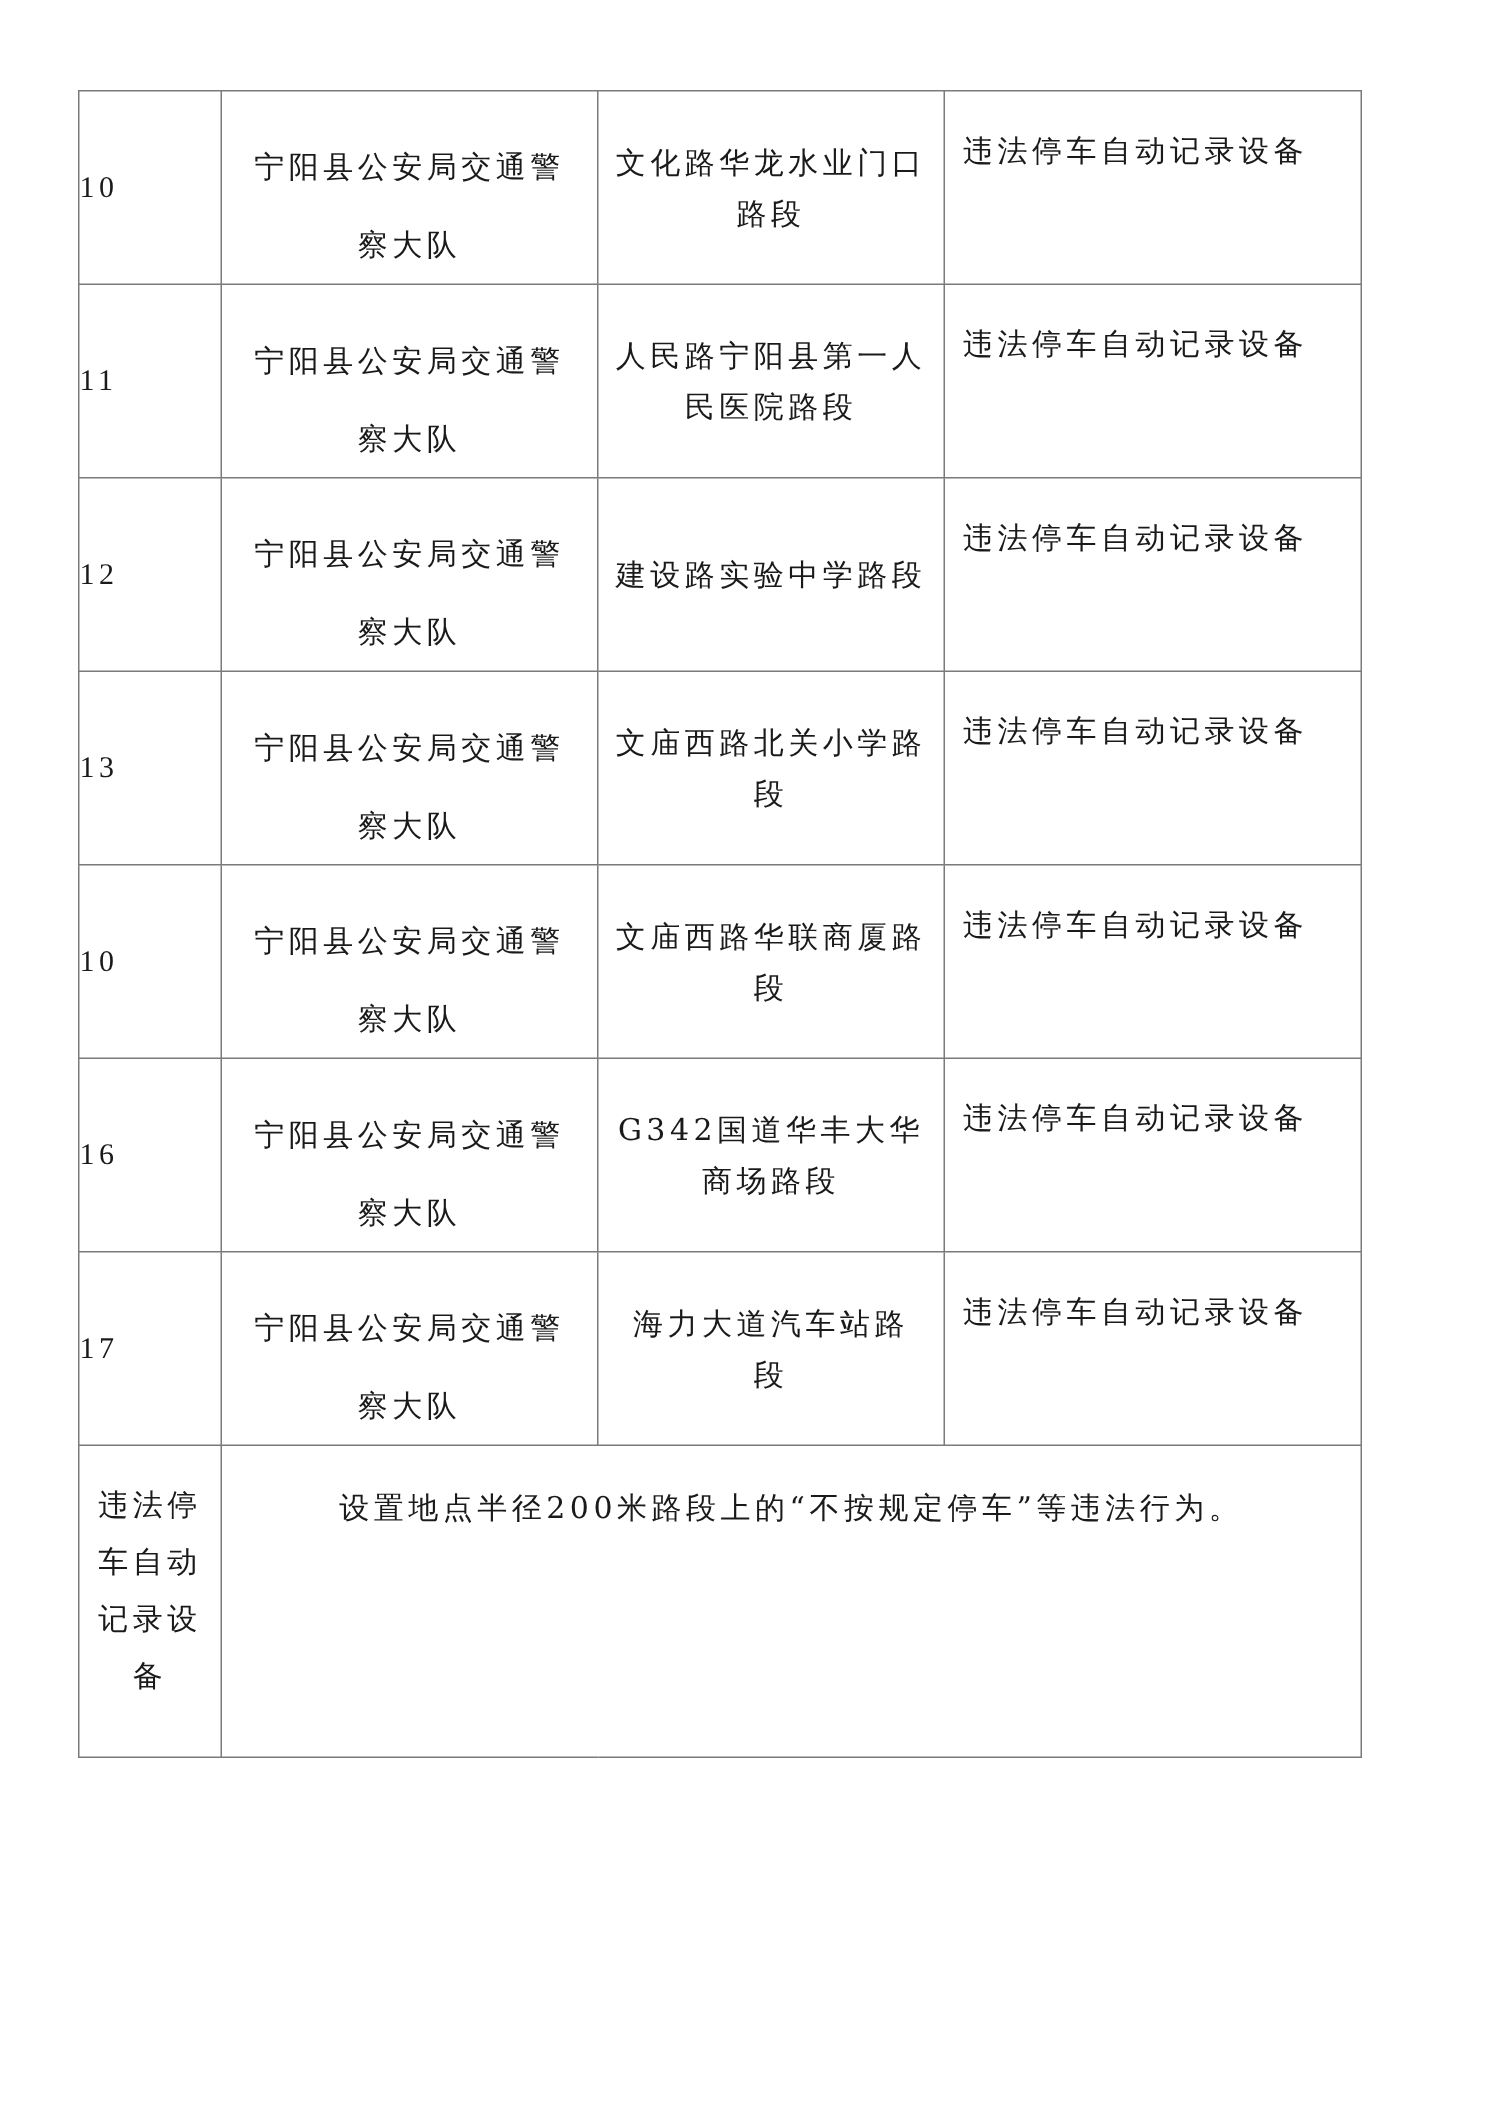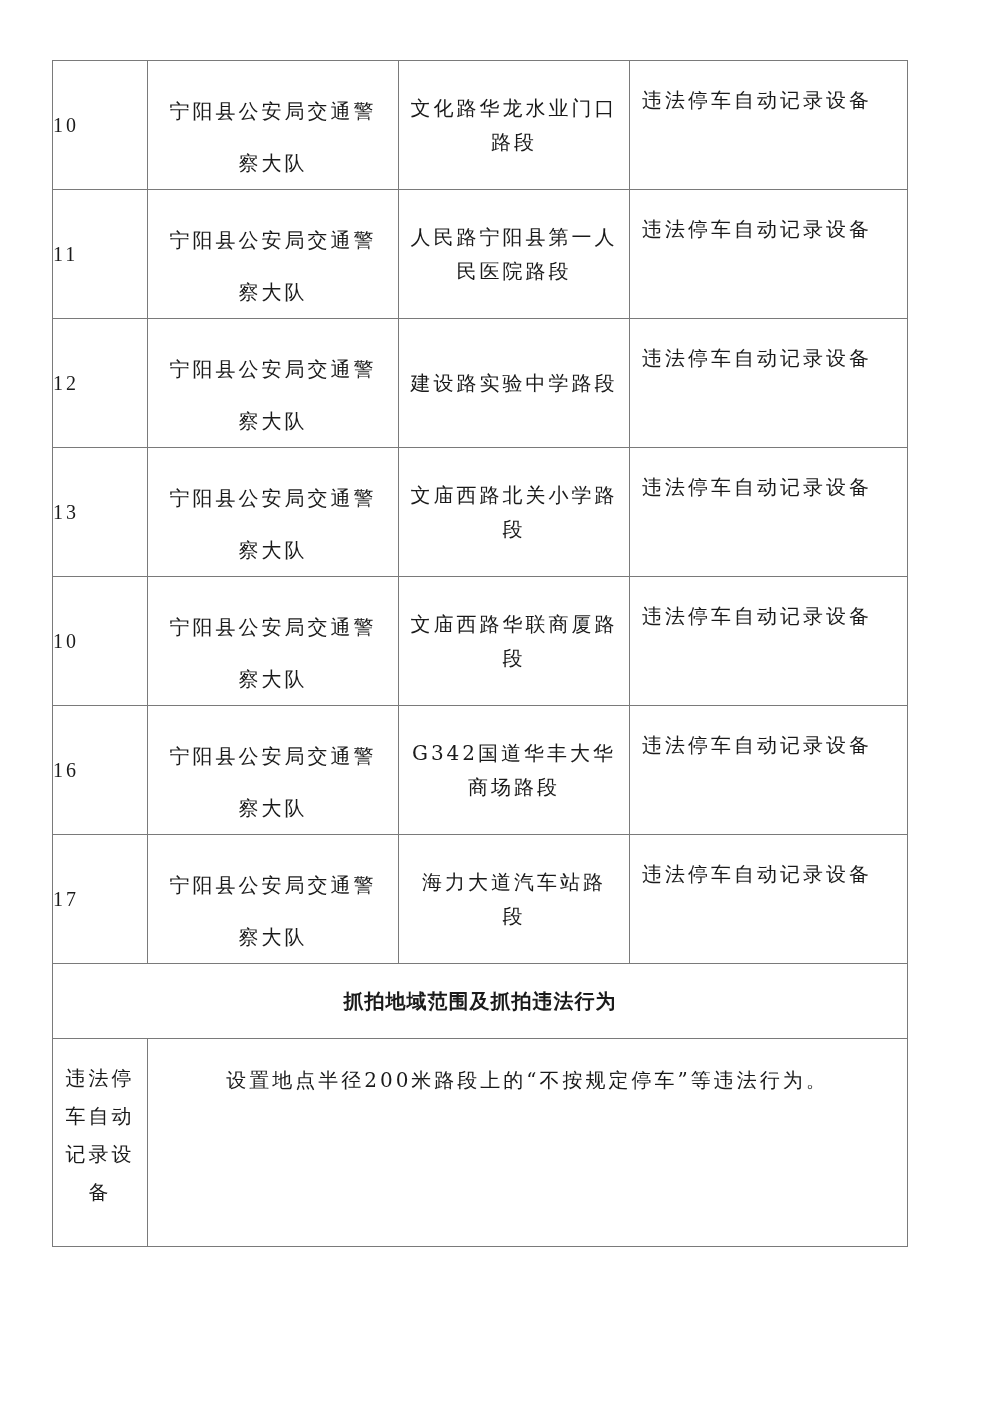--- a/index.html
+++ b/index.html
@@ -89,21 +89,18 @@
     </tr>
     <tr class="r-tall">
       <td class="c-num">17</td>
       <td class="c-unit inner-unit">
           <span>宁阳县公安局交通警</span>
           <span>察大队</span>
         </td>
       <td class="c-loc" style="padding:0 20px;">海力大道汽车站路段</td>
       <td class="c-dev">违法停车自动记录设备</td>
     </tr>
-    <tr class="r-head">
-      <td colspan="4">抓拍地域范围及抓拍违法行为</td>
-    </tr>
     <tr class="r-desc">
       <td class="c-desc-label" style="padding:20px 8px 0 8px;">违法停车自动记录设备</td>
       <td colspan="3" class="c-desc-text">设置地点半径200米路段上的“不按规定停车”等违法行为。</td>
     </tr>
   </tbody>
 </table>
 
 </body></html>

